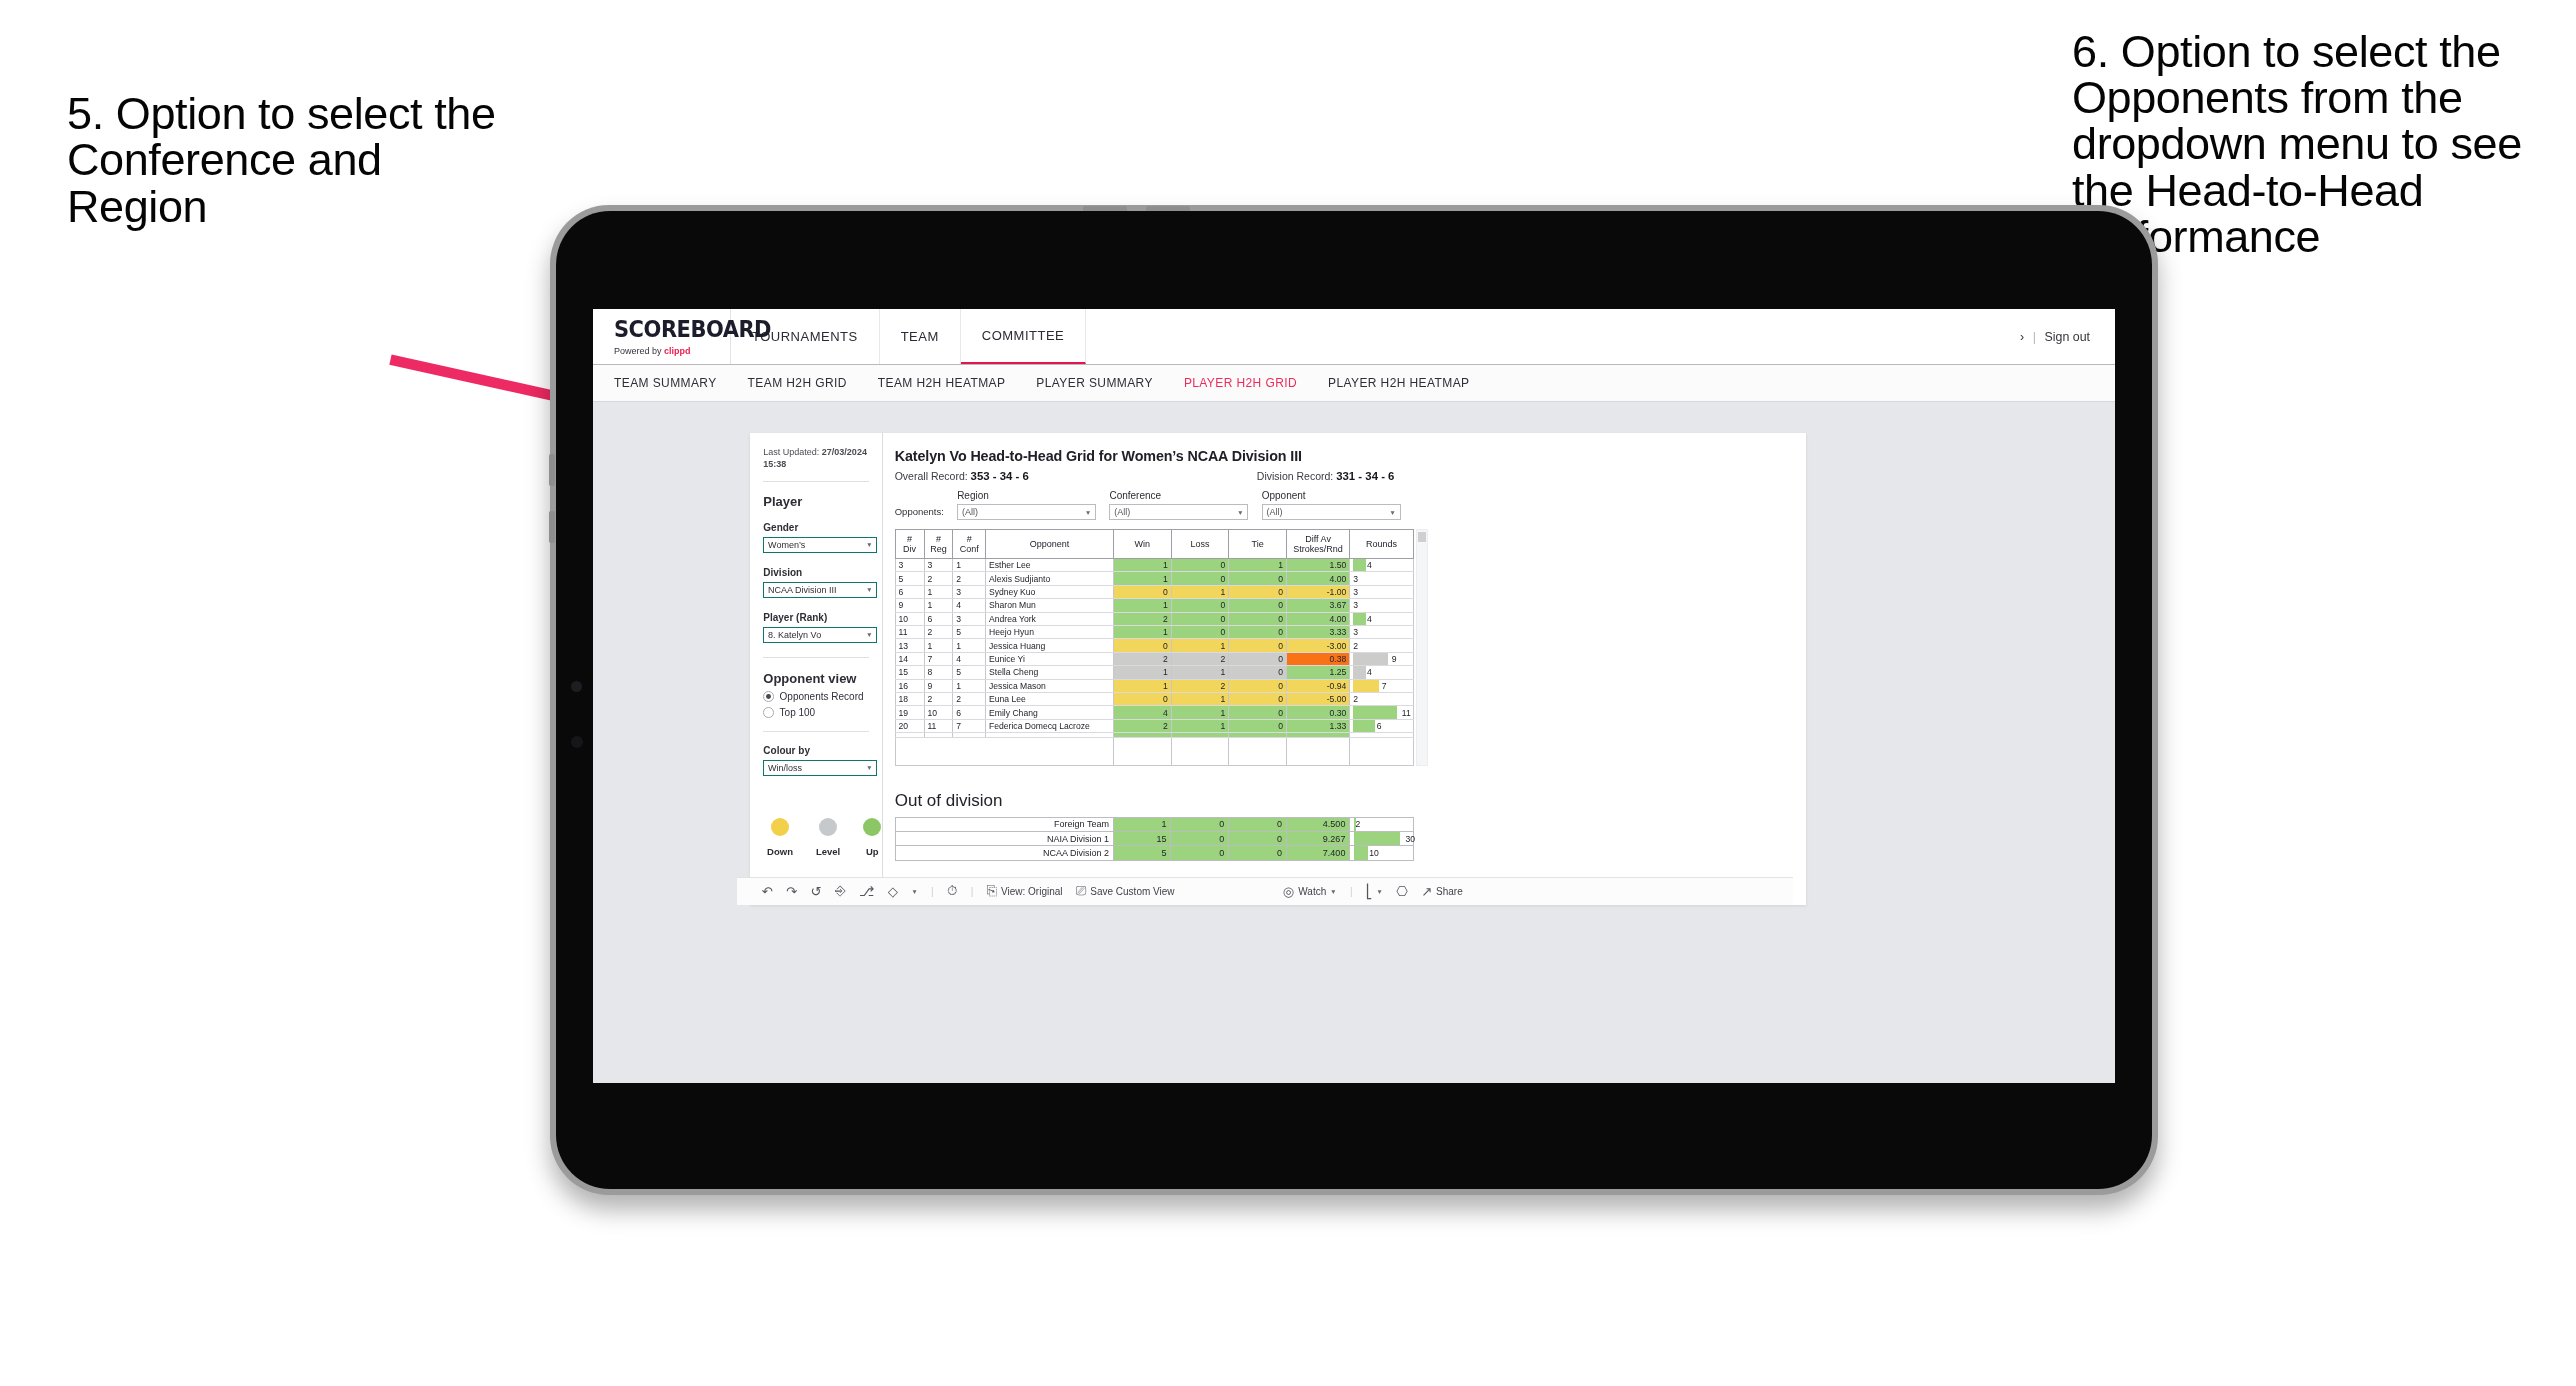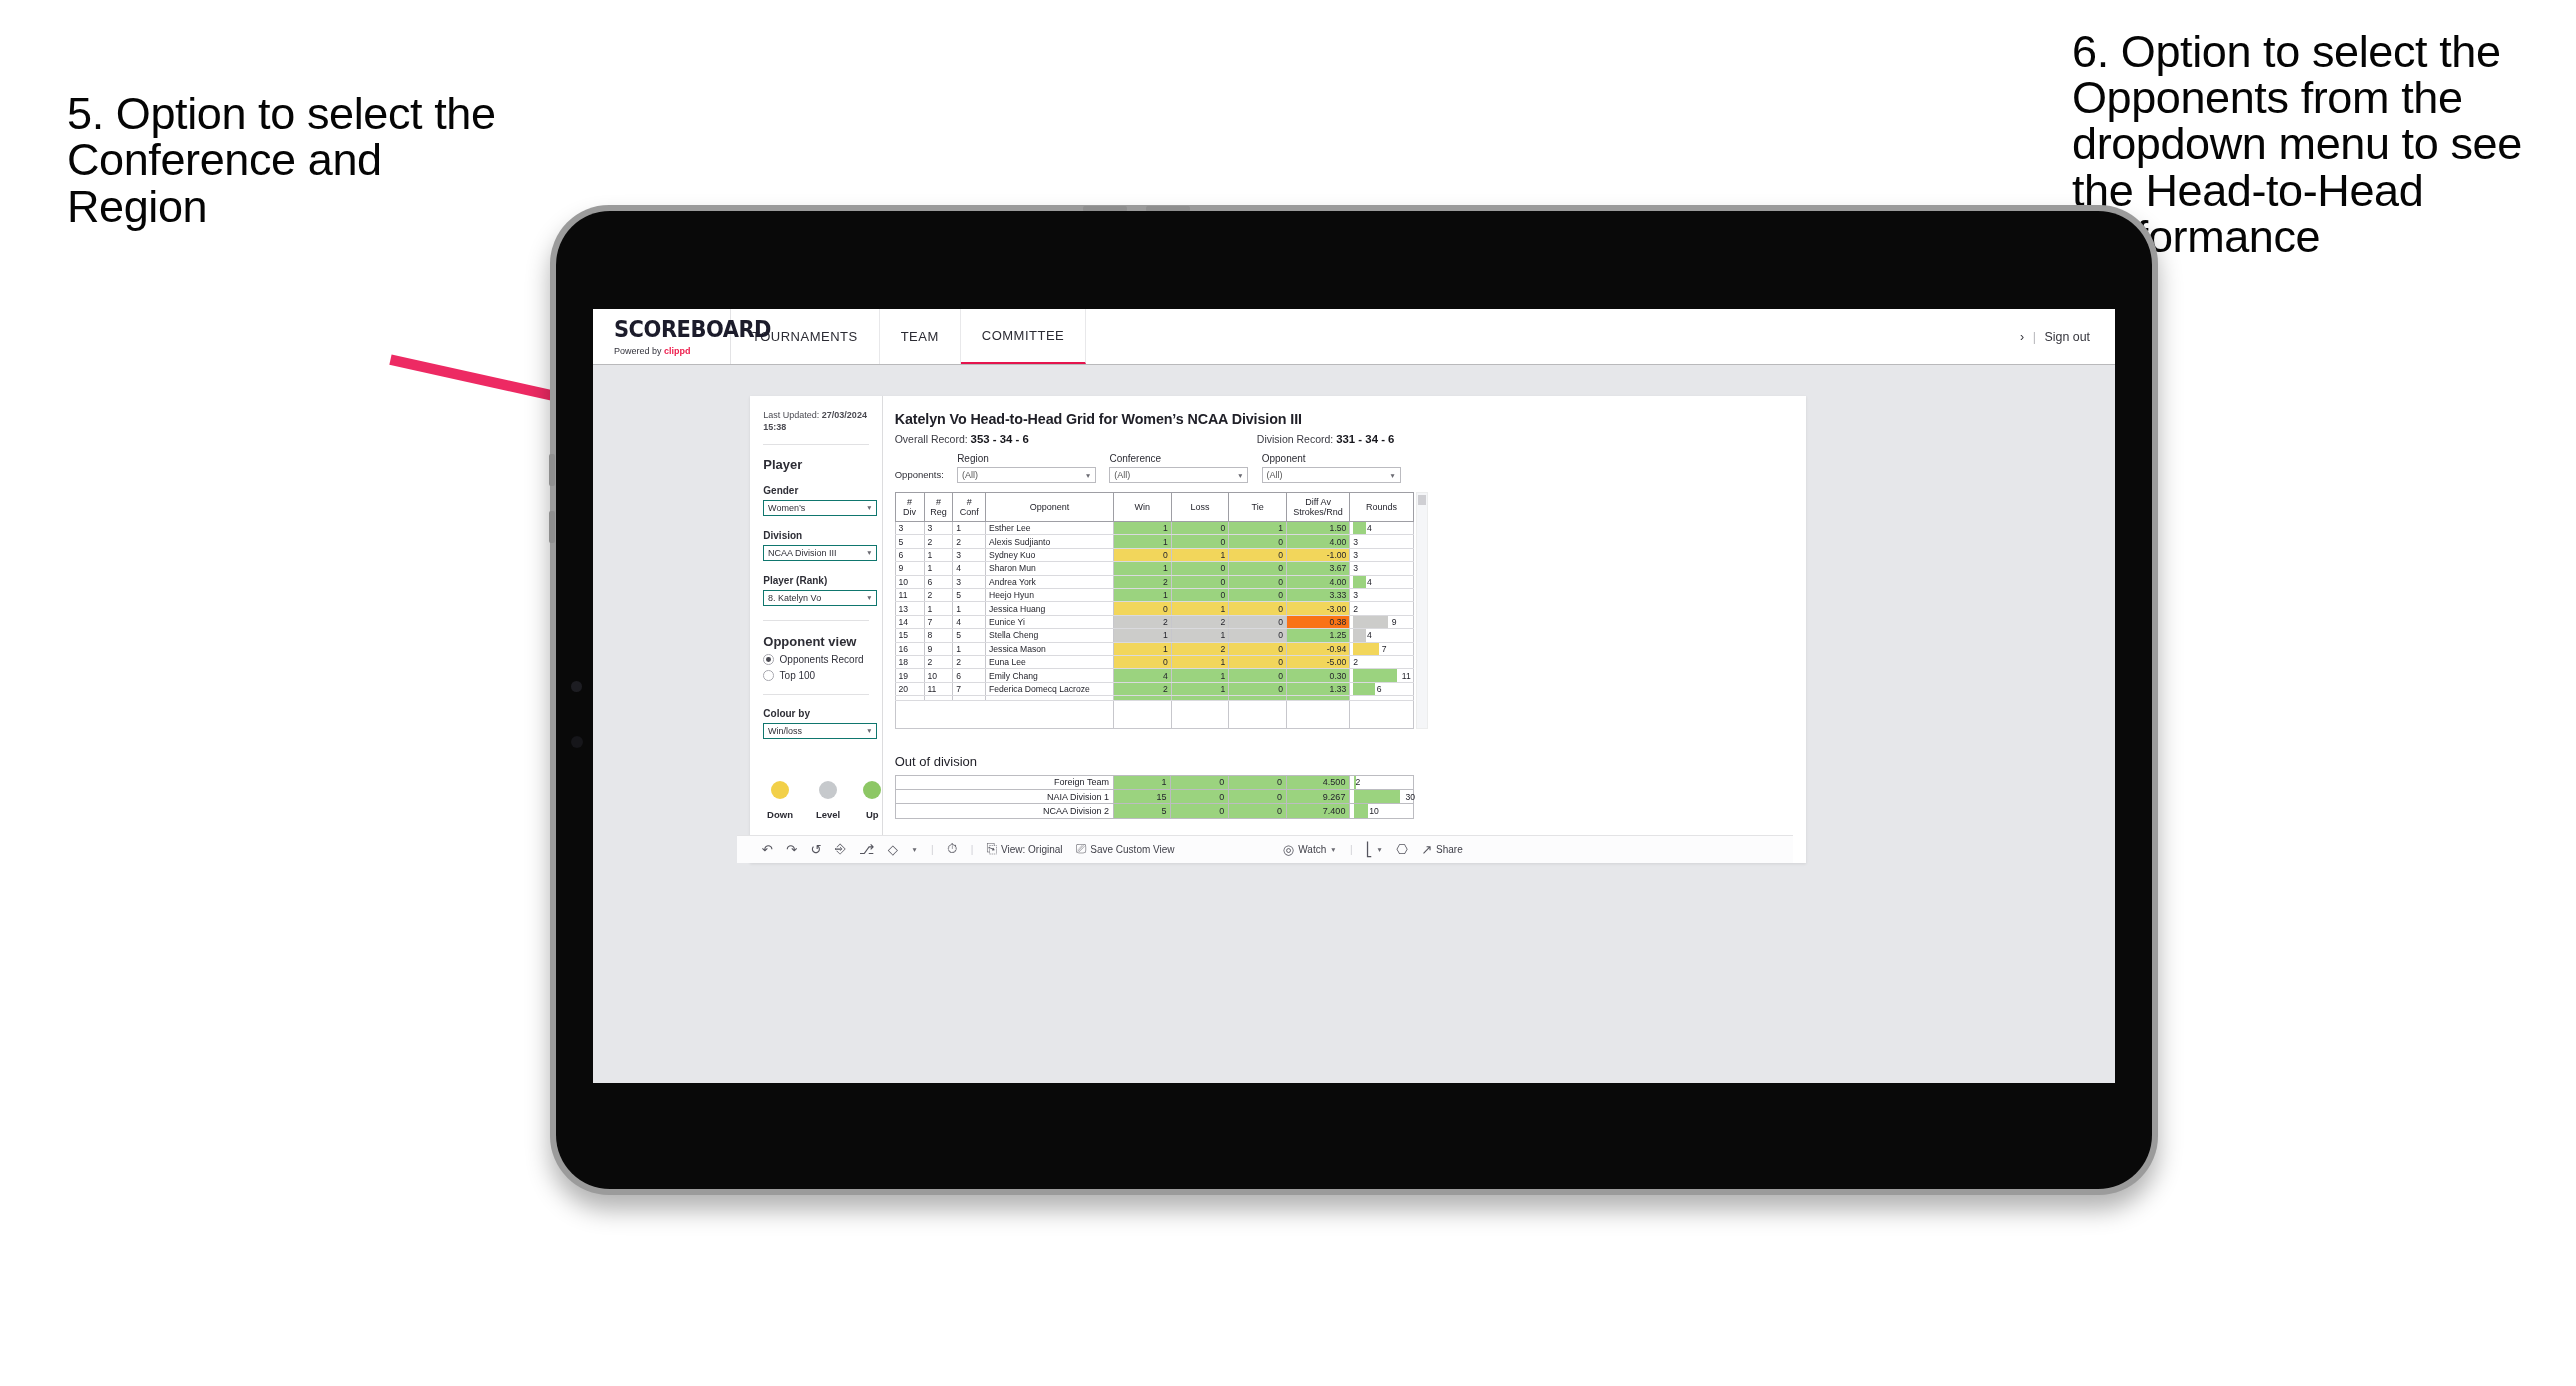--- a/index.html
+++ b/index.html
@@ -89,21 +89,21 @@
     font-size:8.6px;color:#24242c;height:12.4px;padding:0 2.9px;background:#fff;}
   td.num{text-align:left;}
   td.name{text-align:left;}
   td.val{text-align:right;}
   td.rounds{padding:0;position:relative;}
   .bar{height:100%;display:block;}
   .rv{position:absolute;top:0;height:100%;display:flex;align-items:center;font-size:8.6px;color:#24242c;}
   .empty-block td{height:12.4px;border-bottom:none;}
   .scrollzone{width:12.4px;background:#f5f6f8;margin-left:1.9px;position:relative;border:1px solid #eceded;box-sizing:border-box;}
   .thumb{position:absolute;left:1px;top:1.9px;width:8.6px;height:10.5px;background:#cfcfd3;}
-  .ood-h{font-size:13px;color:#22222a;margin-top:25px;}
+  .ood-h{font-size:17px;color:#22222a;margin-top:25px;}
   table.ood{border-collapse:collapse;width:519px;table-layout:fixed;margin-top:5.7px;}
   table.ood td{border:1px solid #bcbcc1;font-size:9px;color:#24242c;height:13.3px;padding:0 3.8px;background:#fff;}
   td.oodname{text-align:right;margin-top:18px;}
 
   
   .toolbar{margin-top:16px;width:1056px;background:#fcfcfd;border-top:1px solid #e3e3e5;height:28.5px;
     display:flex;align-items:center;gap:13.3px;padding-left:25px;box-sizing:border-box;font-size:10px;color:#41414a;}
   .tb-ico{font-size:13.3px;color:#55555e;}
   .tb-item{display:flex;align-items:center;gap:3.8px;}
   .tb-sep{color:#cfcfd4;}
@@ -146,20 +146,28 @@
         <a href="#">TEAM</a>
         <a href="#" class="active">COMMITTEE</a>
       </nav>
       <div class="head-right">
         <span>›</span>
         <span class="sep">|</span>
         <span>Sign out</span>
       </div>
     </div>
 
+    <div class="subnav">
+      <a href="#">TEAM SUMMARY</a>
+      <a href="#">TEAM H2H GRID</a>
+      <a href="#">TEAM H2H HEATMAP</a>
+      <a href="#">PLAYER SUMMARY</a>
+      <a href="#" class="active">PLAYER H2H GRID</a>
+      <a href="#">PLAYER H2H HEATMAP</a>
+    </div>
 
     <div class="workspace">
       <div class="viz">
 
         <aside class="side">
           <div class="upd">
             <span>Last Updated: </span><b>27/03/2024</b><br>
             <b>15:38</b>
           </div>
           <div class="rule"></div>

